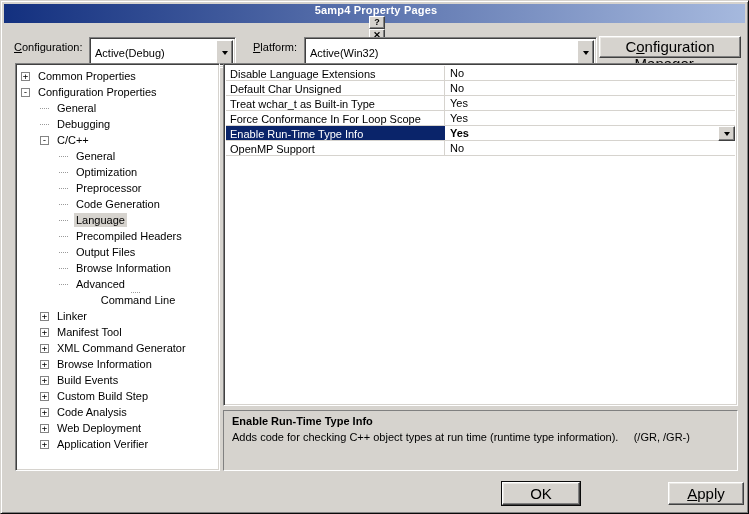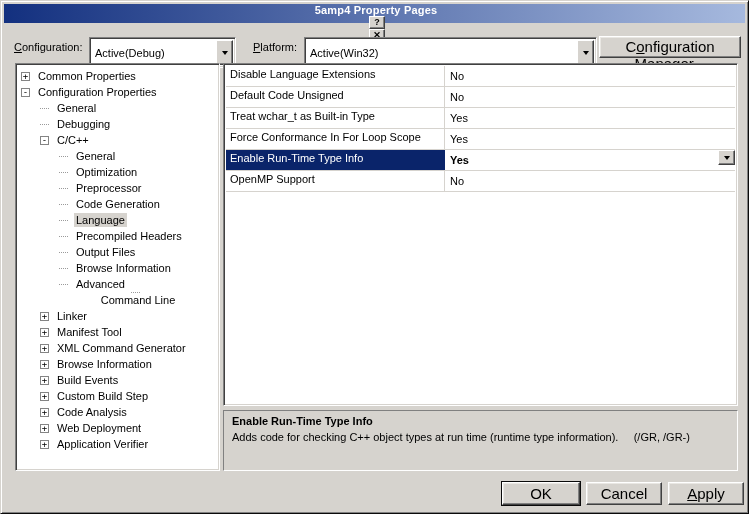--- a/index.html
+++ b/index.html
@@ -92,21 +92,21 @@
   .tree-label { padding: 1px 2px; }
   .tree-label.selected { background: var(--tree-selection-bg, #d6d3ce); }
   
   .grid {
     position: absolute; left: 222px; top: 62px; width: 515px; height: 343px;
     background: #fff;
     border: 1px solid; border-color: #808080 #ffffff #ffffff #808080;
     box-shadow: inset 1px 1px 0 #404040, inset -1px -1px 0 #d6d3ce;
     padding: 2px 2px 0 2px; overflow: hidden;
   }
-  .grid-row { display: flex; height: 21px; border-bottom: 1px solid #d6d3ce; align-items: stretch; }
+  .grid-row { display: flex; height: 15px; border-bottom: 1px solid #d6d3ce; align-items: stretch; }
   .grid-name {
     width: 219px; flex: none;
     border-right: 1px solid #d6d3ce;
     padding: 2px 4px; white-space: nowrap; overflow: hidden;
   }
   .grid-value { flex: 1; padding: 1px 5px; white-space: nowrap; position: relative; display: flex; align-items: center; }
   .grid-row.selected .grid-name { background: var(--selection-bg, #0a246a); color: #fff; border-right-color: var(--selection-bg, #0a246a); }
   .grid-row.selected .grid-value { font-weight: bold; }
   .value-dropdown {
     position: absolute; right: 0; top: 0; width: 17px; height: 15px;
@@ -258,21 +258,21 @@
         <span class="tree-label">Application Verifier</span>
       </div>
     </div>
 
   <div class="grid" id="grid">
       <div class="grid-row">
         <span class="grid-name">Disable Language Extensions</span>
         <span class="grid-value">No</span>
       </div>
       <div class="grid-row">
-        <span class="grid-name">Default Code Unsigned</span>
+        <span class="grid-name">Default Char Unsigned</span>
         <span class="grid-value">No</span>
       </div>
       <div class="grid-row">
         <span class="grid-name">Treat wchar_t as Built-in Type</span>
         <span class="grid-value">Yes</span>
       </div>
       <div class="grid-row">
         <span class="grid-name">Force Conformance In For Loop Scope</span>
         <span class="grid-value">Yes</span>
       </div>
@@ -287,16 +287,15 @@
         <span class="grid-value">No</span>
       </div>
     </div>
 
   <div class="desc">
     <div class="desc-title">Enable Run-Time Type Info</div>
     <div class="desc-text">Adds code for checking C++ object types at run time (runtime type information).     (/GR, /GR-)</div>
   </div>
 
   <button class="btn btn-ok">OK</button>
-  <button class="btn btn-cancel">Cancel</button>
   <button class="btn btn-apply"><span class="u">A</span><span>pply</span></button>
 
 </div>
 
 </body></html>

